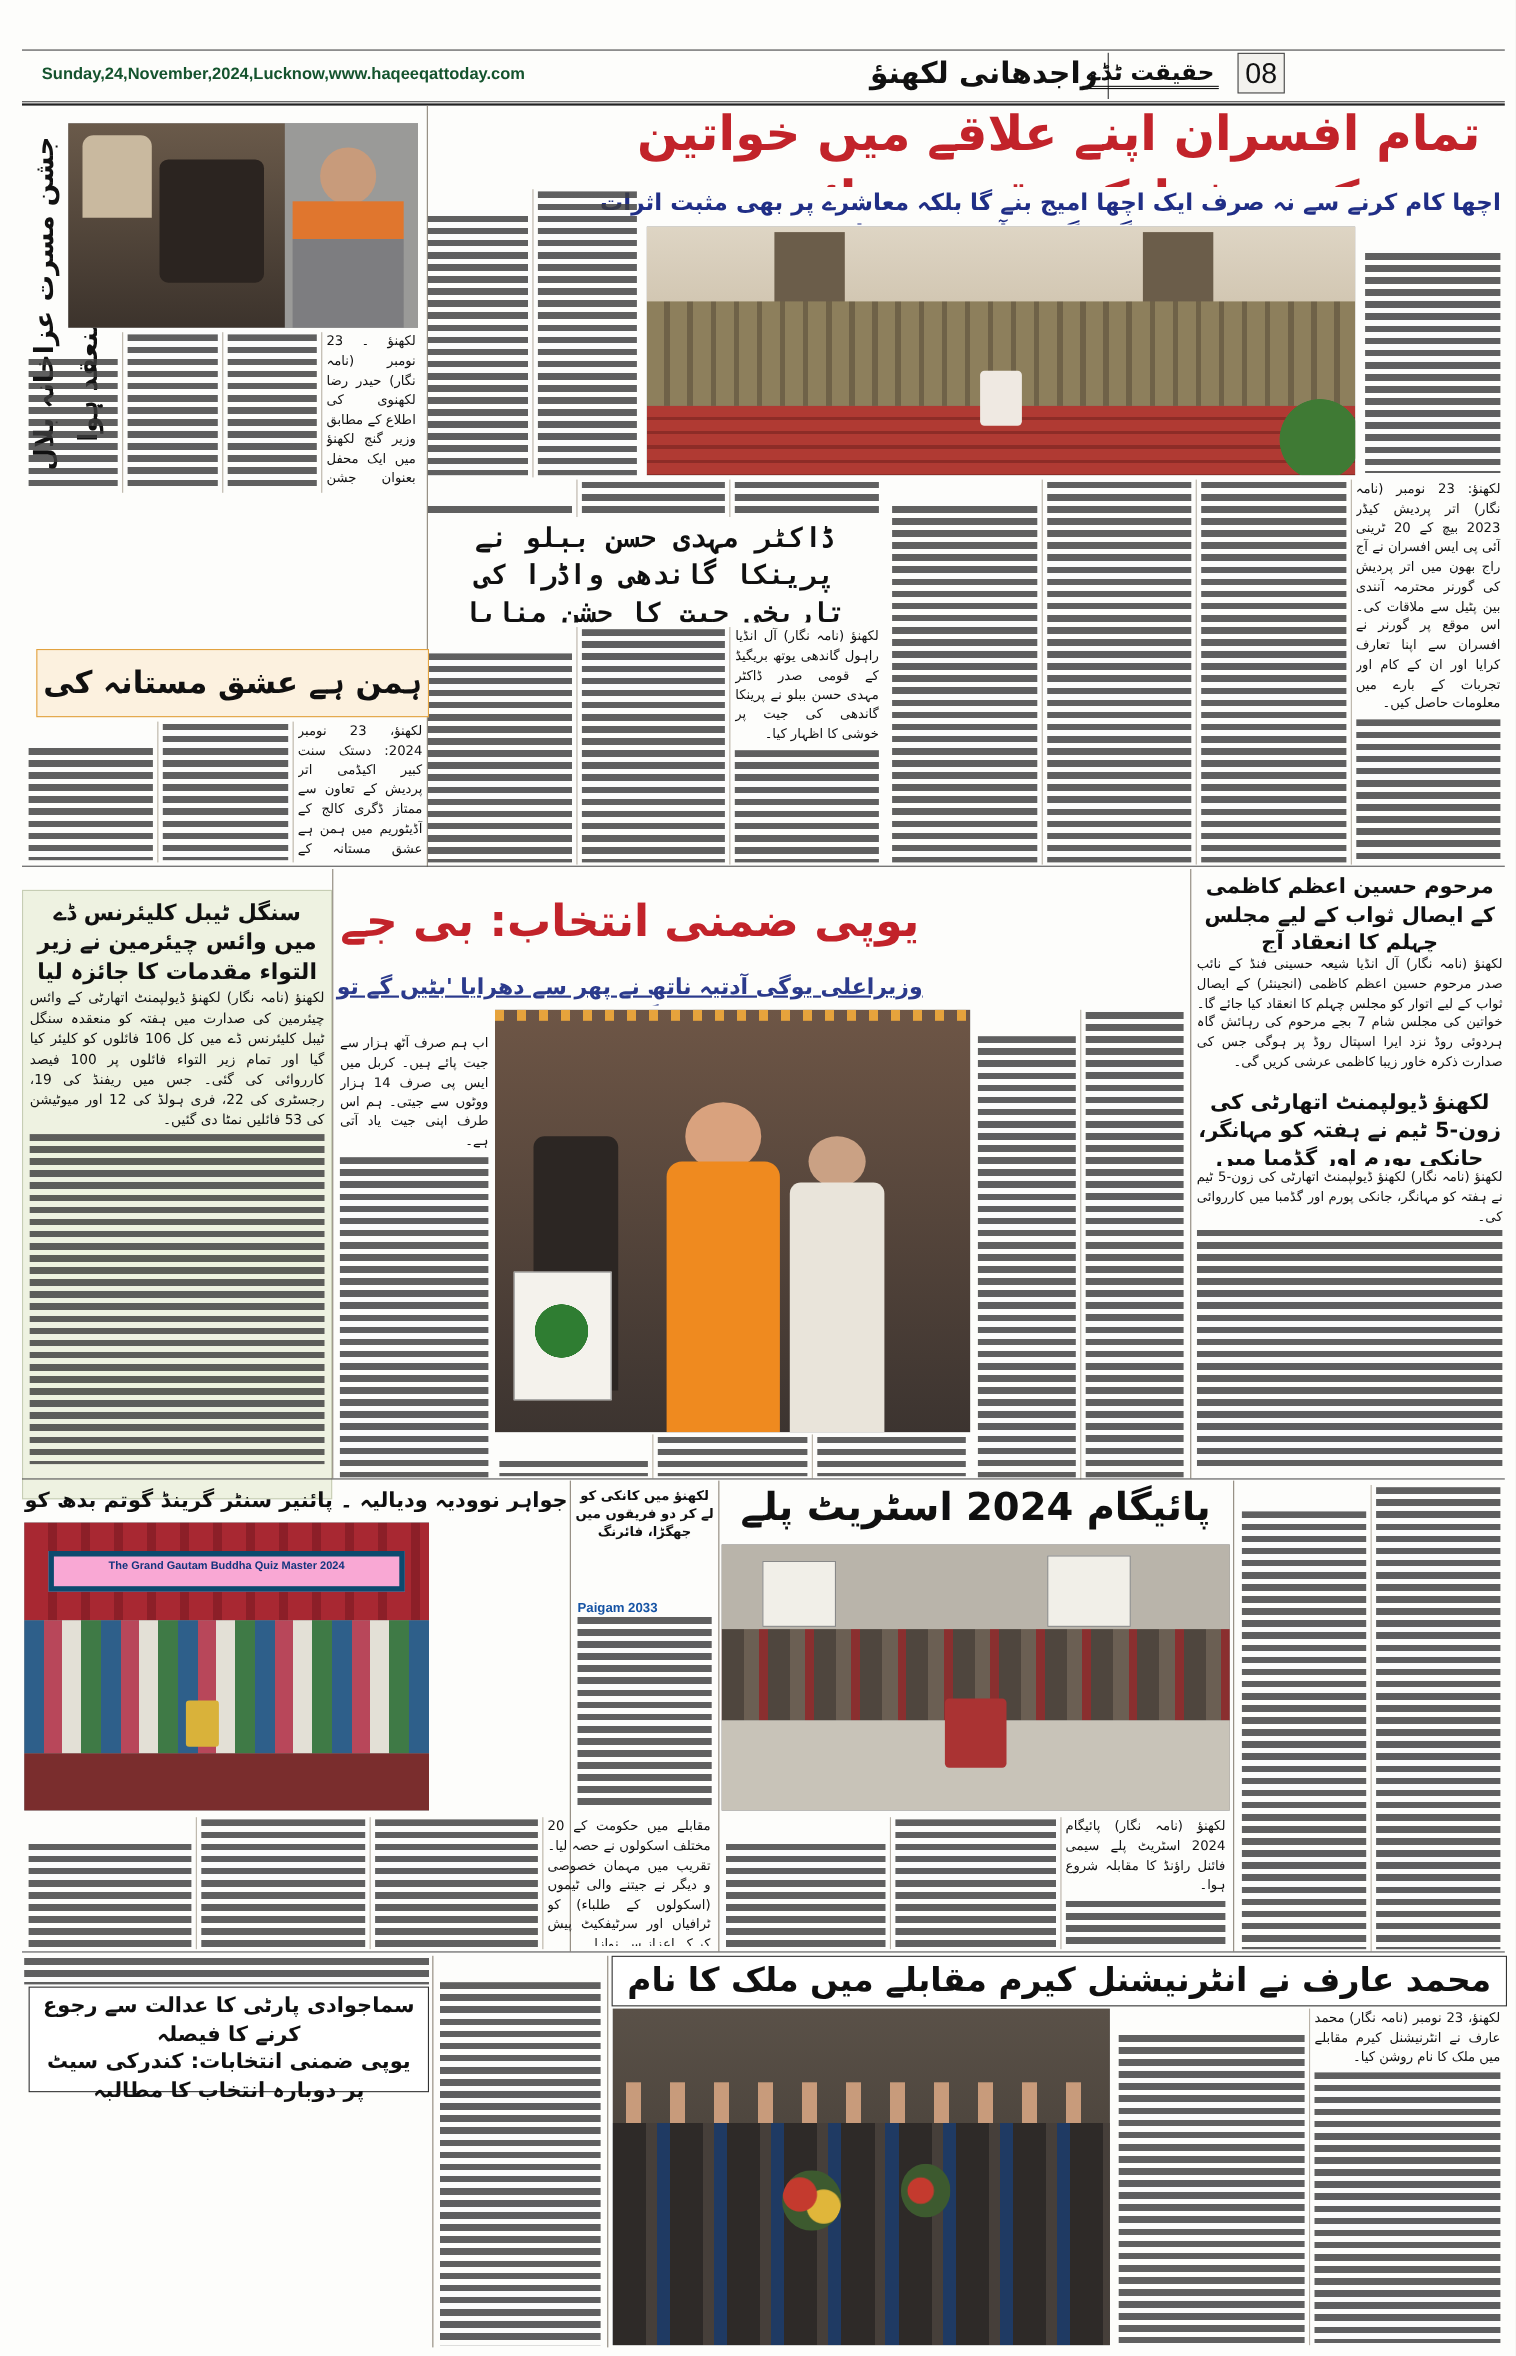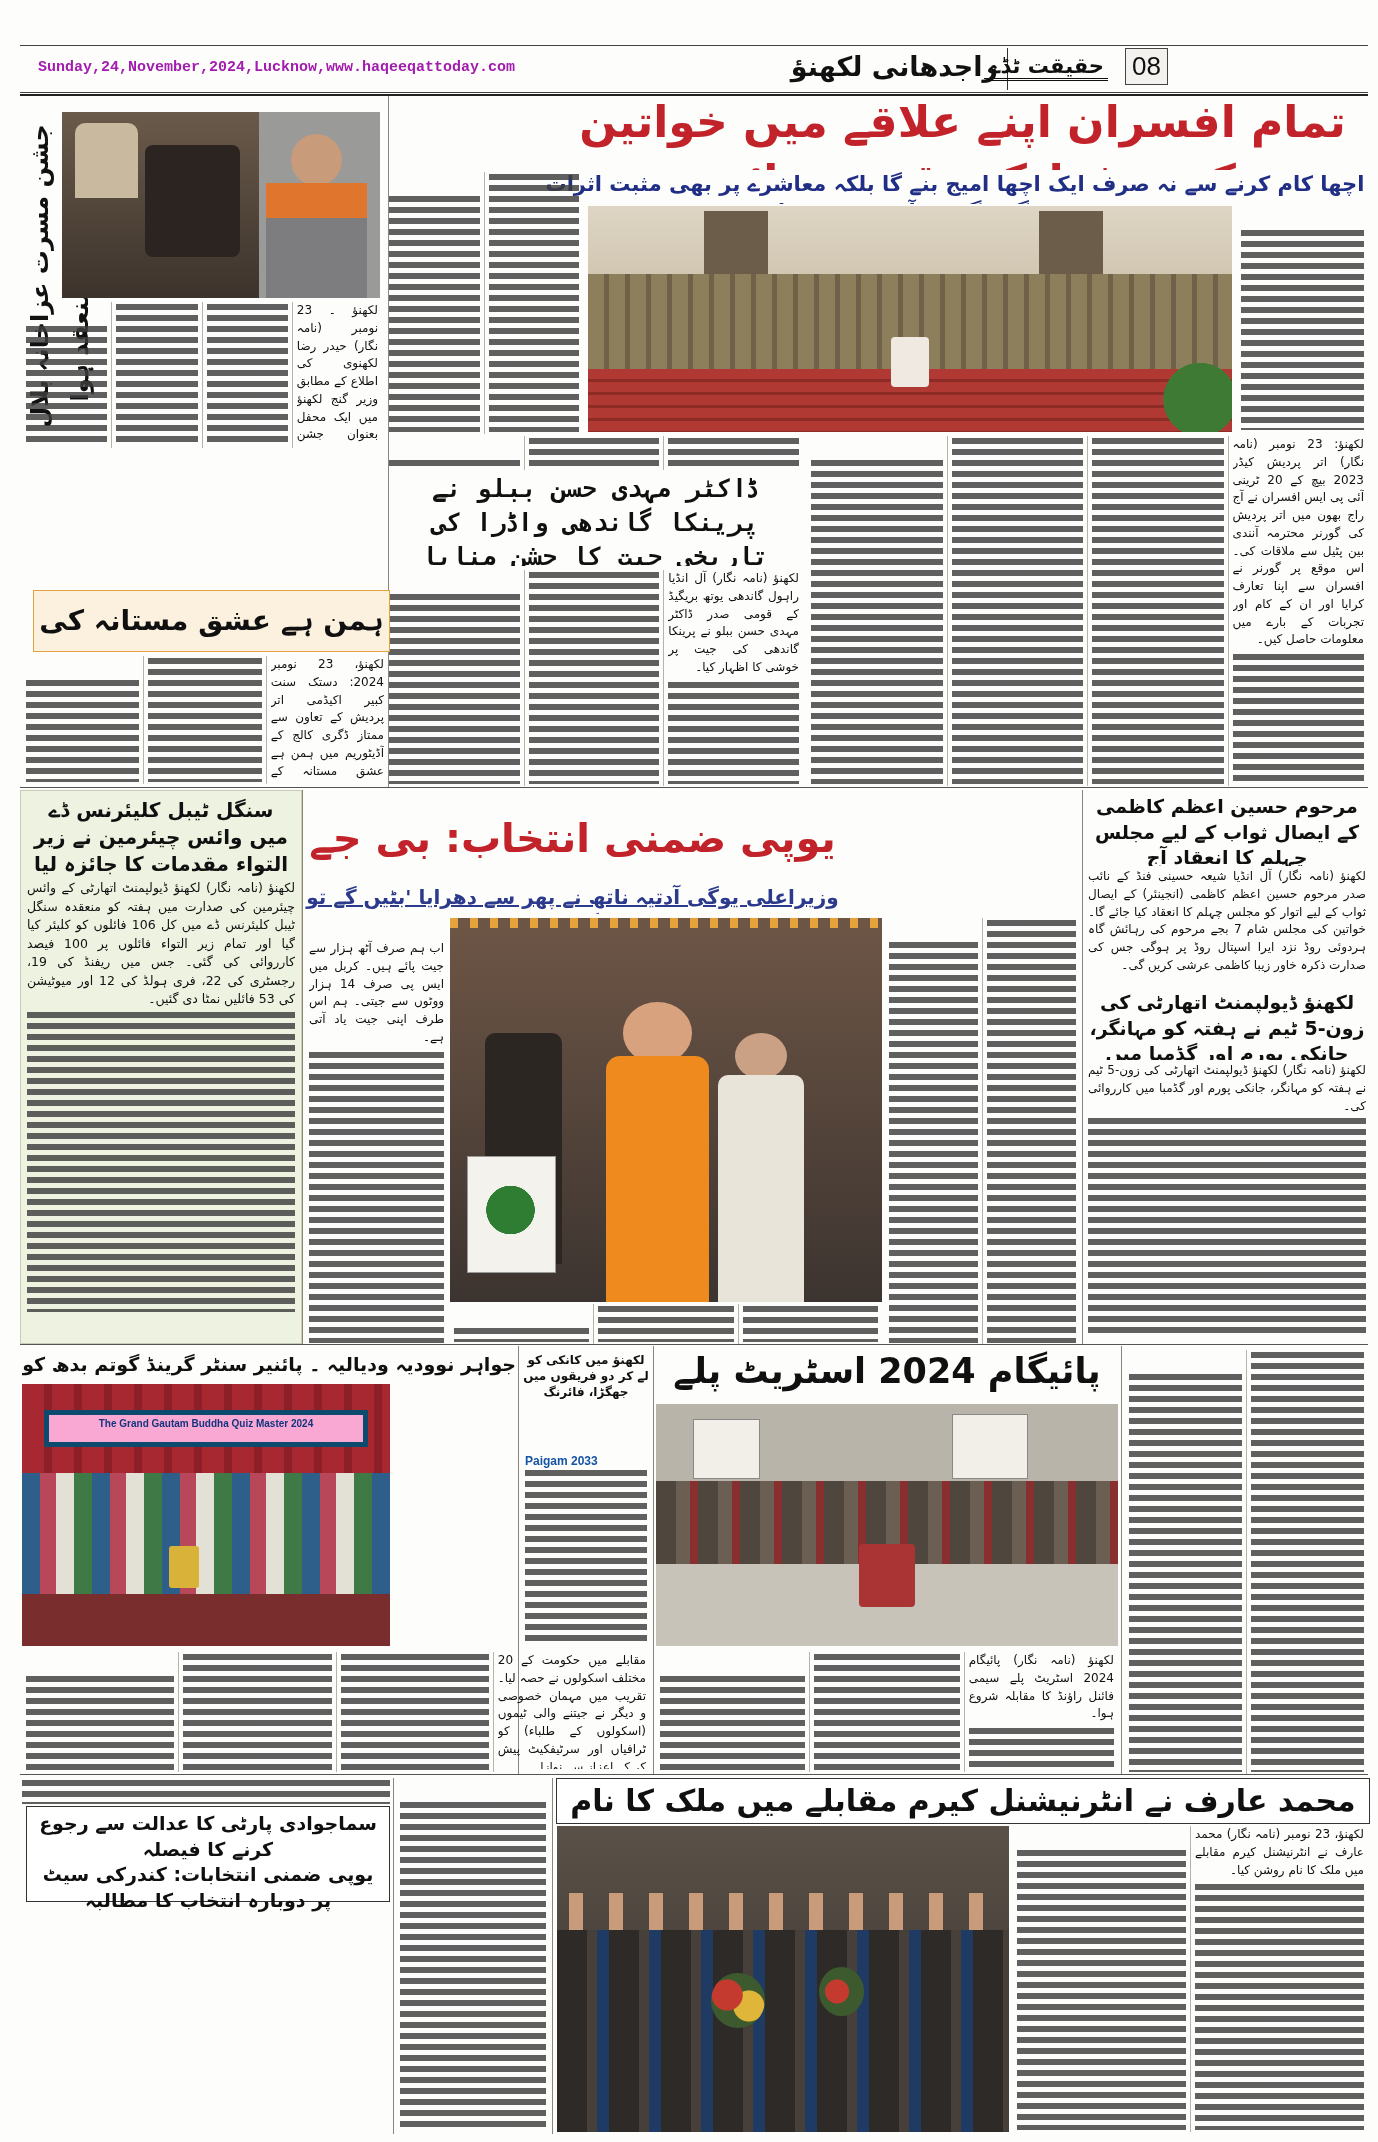--- a/index.html
+++ b/index.html
@@ -2,40 +2,40 @@
 <html><head>
 <meta charset="utf-8">
 <style>
   html,body{margin:0;padding:0;background:#e8e8e8;}
   #page{position:relative;width:1378px;height:2142px;background:#fdfdfb;margin:0 auto;
         font-family:"DejaVu Sans",sans-serif;color:#111;overflow:hidden;}
   .abs{position:absolute;}
   .hline{background:#222;}
   .vline{background:#8d8579;width:1px;}
   
-  .hdr-latin{font-family:Liberation Mono, monospace;font-weight:bold;font-size:15px;color:#a21caf;}
+  .hdr-latin{font-family:Liberation Sans, sans-serif;font-weight:bold;font-size:15px;color:#14532d;}
   .hdr-region{font-weight:bold;font-size:27px;direction:rtl;}
   .hdr-logo{font-weight:bold;font-size:21px;direction:rtl;border-bottom:3px double #111;padding:0 4px;}
   .hdr-page{font-family:"Liberation Sans",sans-serif;font-size:26px;border:1px solid #444;
             padding:2px 6px;background:#f3f2ee;}
   
   .hl{direction:rtl;text-align:center;font-weight:bold;overflow:hidden;line-height:1.35;}
   .hl-red{color:#c2232a;}
   .hl-blue{color:#202e86;}
   .hl-black{color:#101010;}
   .boxed-cream{background:#fcf1df;border:1px solid #e2a23f;}
   .boxed-plain{background:#fff;border:1.5px solid #333;}
   
   .cols{display:flex;flex-direction:row-reverse;}
   .cols>div{flex:1;display:flex;flex-direction:column;border-left:1px solid #b9b2a6;padding:0 4px;min-width:0;}
   .cols>div:last-child{border-left:none;margin-top:22px;}
   .greek{flex:1;margin:2px 0;opacity:.82;
          background:repeating-linear-gradient(to bottom,#3d3d3d 0 6px,transparent 6px 11px);}
   .lead{direction:rtl;text-align:justify;font-size:12px;line-height:1.48;margin:0 0 3px 0;overflow:hidden;}
-  .green-box{background:#eef2e1;border:1px solid #c6cdb4;}
+  .green-box{background:#eef2e1;border:1px solid #c6cdb4;margin-top:19px;}
   
   .ph{overflow:hidden;background:#8a8a8a;}
   .ph>div{position:absolute;}
   .banner-text{font-family:"Liberation Sans",sans-serif;font-weight:bold;color:#14357e;
                font-size:10px;text-align:center;line-height:1.1;}
   .latin-tag{font-family:"Liberation Sans",sans-serif;font-weight:bold;color:#1553a4;font-size:12px;}
   .vert-wrap{overflow:visible;}
   .vert-inner{transform-origin:top left;transform:rotate(-90deg) translateX(-352px);
               width:352px;height:40px;direction:rtl;text-align:center;font-weight:bold;font-size:24px;line-height:40px;}
 </style>

